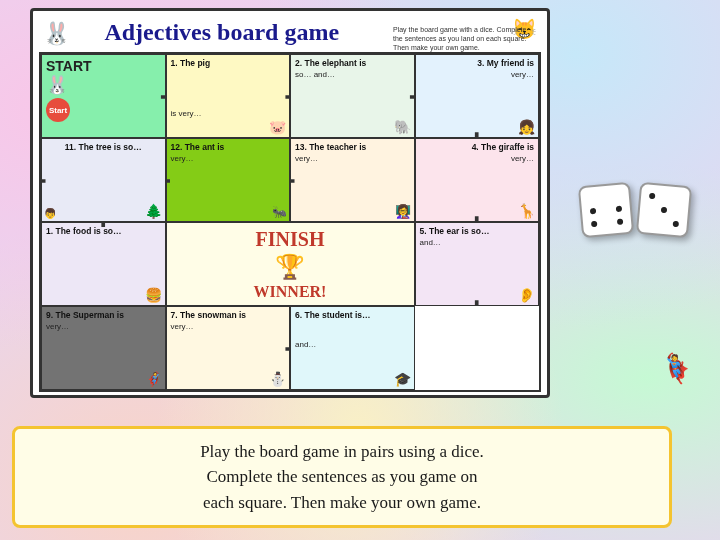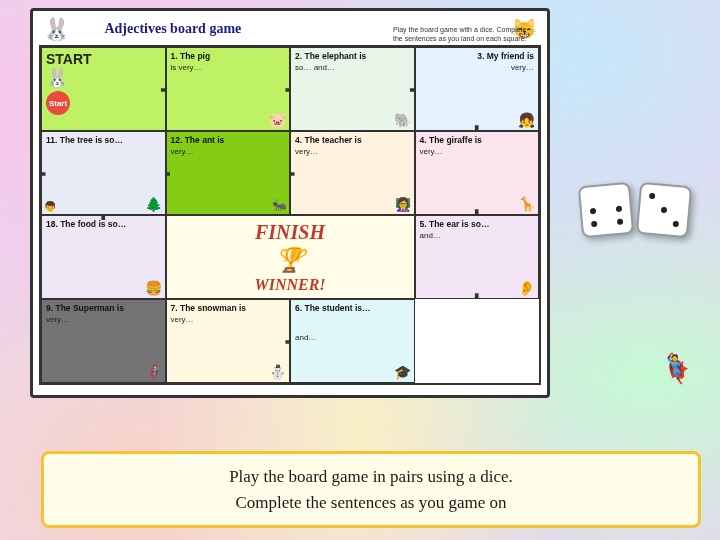--- a/index.html
+++ b/index.html
@@ -32,21 +32,21 @@
       left: 30px;
       width: 520px;
       height: 390px;
       background: white;
       border: 3px solid #333;
       border-radius: 4px;
       padding: 6px;
     }
 
     .board-title {
-      font-size: 14px;
+      font-size: 24px;
       font-weight: bold;
       color: #1a1a8c;
       text-align: left;
       padding: 2px 4px 4px 30px;
       font-family: 'Comic Sans MS', cursive;
     }
 
     .board-subtitle {
       position: absolute;
       top: 8px;
@@ -88,34 +88,33 @@
 
     .cell-text {
       font-size: 8px;
       color: #222;
       line-height: 1.3;
       margin-top: 1px;
     }
 
     
     .cell-start {
-      background: #bef264;
+      background: #86efac;
     }
 
     
     .cell-finish {
       background: #e8f5e9;
       align-items: center;
       justify-content: center;
       text-align: center;
-      font-style: italic;
-    }
-
-    
-    .cell-1 { background: #bef264; }
+    }
+
+    
+    .cell-1 { background: #fef9c3; gap: 39px; }
     .cell-2 { background: #e8f5e9; }
     .cell-3 { background: #e3f2fd; }
     .cell-4 { background: #fce4ec; }
     .cell-5 { background: #f3e5f5; }
     .cell-6 { background: #e0f7fa; }
     .cell-7 { background: #fff8e1; }
     .cell-8 { background: #f9fbe7; }
     .cell-9 { background: #737373; }
     .cell-10 { background: #ede7f6; }
     .cell-11 { background: #e8eaf6; }
@@ -169,21 +168,21 @@
 
     .dot-empty {
       width: 6px;
       height: 6px;
     }
 
     
     .bottom-text-box {
       position: absolute;
       bottom: 12px;
-      left: 41px;
+      left: 12px;
       width: 660px;
       background: #fffde7;
       border: 3px solid #f4c430;
       border-radius: 8px;
       padding: 10px 16px;
       text-align: center;
     }
 
     .bottom-text {
       font-size: 17px;
@@ -257,52 +256,52 @@
     </div>
 
     <div class="cell cell-3" style="position:relative;align-items:flex-end;">
       <div class="cell-label">3. My friend is</div>
       <div class="cell-text">very…</div>
       <span style="font-size:14px; position:absolute; bottom:2px; right:2px;">👧</span>
 
       <div style="position:absolute; bottom:-11px; left:50%; transform:translateX(-50%); font-size:16px; color:#333; z-index:10;">⬇</div>
     </div>
 
-    <div class="cell cell-11" style="position:relative;">
+    <div class="cell cell-11" style="position:relative;text-align:center;">
       <div class="cell-label">11. The tree is so…</div>
       <span style="font-size:14px; position:absolute; bottom:2px; right:2px;">🌲</span>
 
       <div style="position:absolute; left:-9px; top:50%; transform:translateY(-50%); font-size:16px; color:#333; z-index:10;">⬅</div>
       <span style="font-size:10px; position:absolute; bottom:2px; left:2px;">👦</span>
     </div>
 
     <div class="cell cell-12" style="position:relative;">
       <div class="cell-label">12. The ant is</div>
       <div class="cell-text">very…</div>
       <span style="font-size:12px; position:absolute; bottom:2px; right:2px;">🐜</span>
       <div style="position:absolute; left:-9px; top:50%; transform:translateY(-50%); font-size:16px; color:#333; z-index:10;">⬅</div>
     </div>
 
     <div class="cell cell-13" style="position:relative;">
-      <div class="cell-label">4. The teacher is</div>
+      <div class="cell-label">13. The teacher is</div>
       <div class="cell-text">very…</div>
       <span style="font-size:13px; position:absolute; bottom:2px; right:2px;">👩‍🏫</span>
       <div style="position:absolute; left:-9px; top:50%; transform:translateY(-50%); font-size:16px; color:#333; z-index:10;">⬅</div>
     </div>
 
-    <div class="cell cell-4" style="position:relative;">
+    <div class="cell cell-4" style="position:relative;text-align:right;">
       <div class="cell-label">4. The giraffe is</div>
       <div class="cell-text">very…</div>
       <span style="font-size:14px; position:absolute; bottom:2px; right:2px;">🦒</span>
 
       <div style="position:absolute; bottom:-11px; left:50%; transform:translateX(-50%); font-size:16px; color:#333; z-index:10;">⬇</div>
     </div>
 
     <div class="cell cell-10" style="position:relative;">
-      <div class="cell-label">18. The food is so…</div>
+      <div class="cell-label">1. The food is so…</div>
       <span style="font-size:14px; position:absolute; bottom:2px; right:2px;">🍔</span>
 
       <div style="position:absolute; top:-11px; left:50%; transform:translateX(-50%); font-size:16px; color:#333; z-index:10;">⬆</div>
     </div>
 
     <div class="cell cell-finish" style="grid-column: span 2; background:#fffde7; justify-content:center; align-items:center;">
       <div style="font-size:20px; font-weight:bold; color:#c0392b; font-family:'Comic Sans MS',cursive; text-align:center;">FINISH</div>
       <div class="trophy-icon">🏆</div>
       <div style="font-size:16px; font-weight:bold; color:#c0392b; font-family:'Comic Sans MS',cursive;">WINNER!</div>
     </div>
@@ -366,14 +365,15 @@
     </div>
   </div>
 </div>
 
 <div style="position:absolute; bottom: 155px; right: 25px; font-size:28px; transform: scaleX(-1);">🦸</div>
 
 <div class="bottom-text-box">
   <div class="bottom-text">
     <span>Play the board game in pairs using a dice.</span><br>
     <span>Complete the sentences as you game on</span><br>
+    <span>each square. Then make your own game.</span>
   </div>
 </div>
 
 </body></html>

